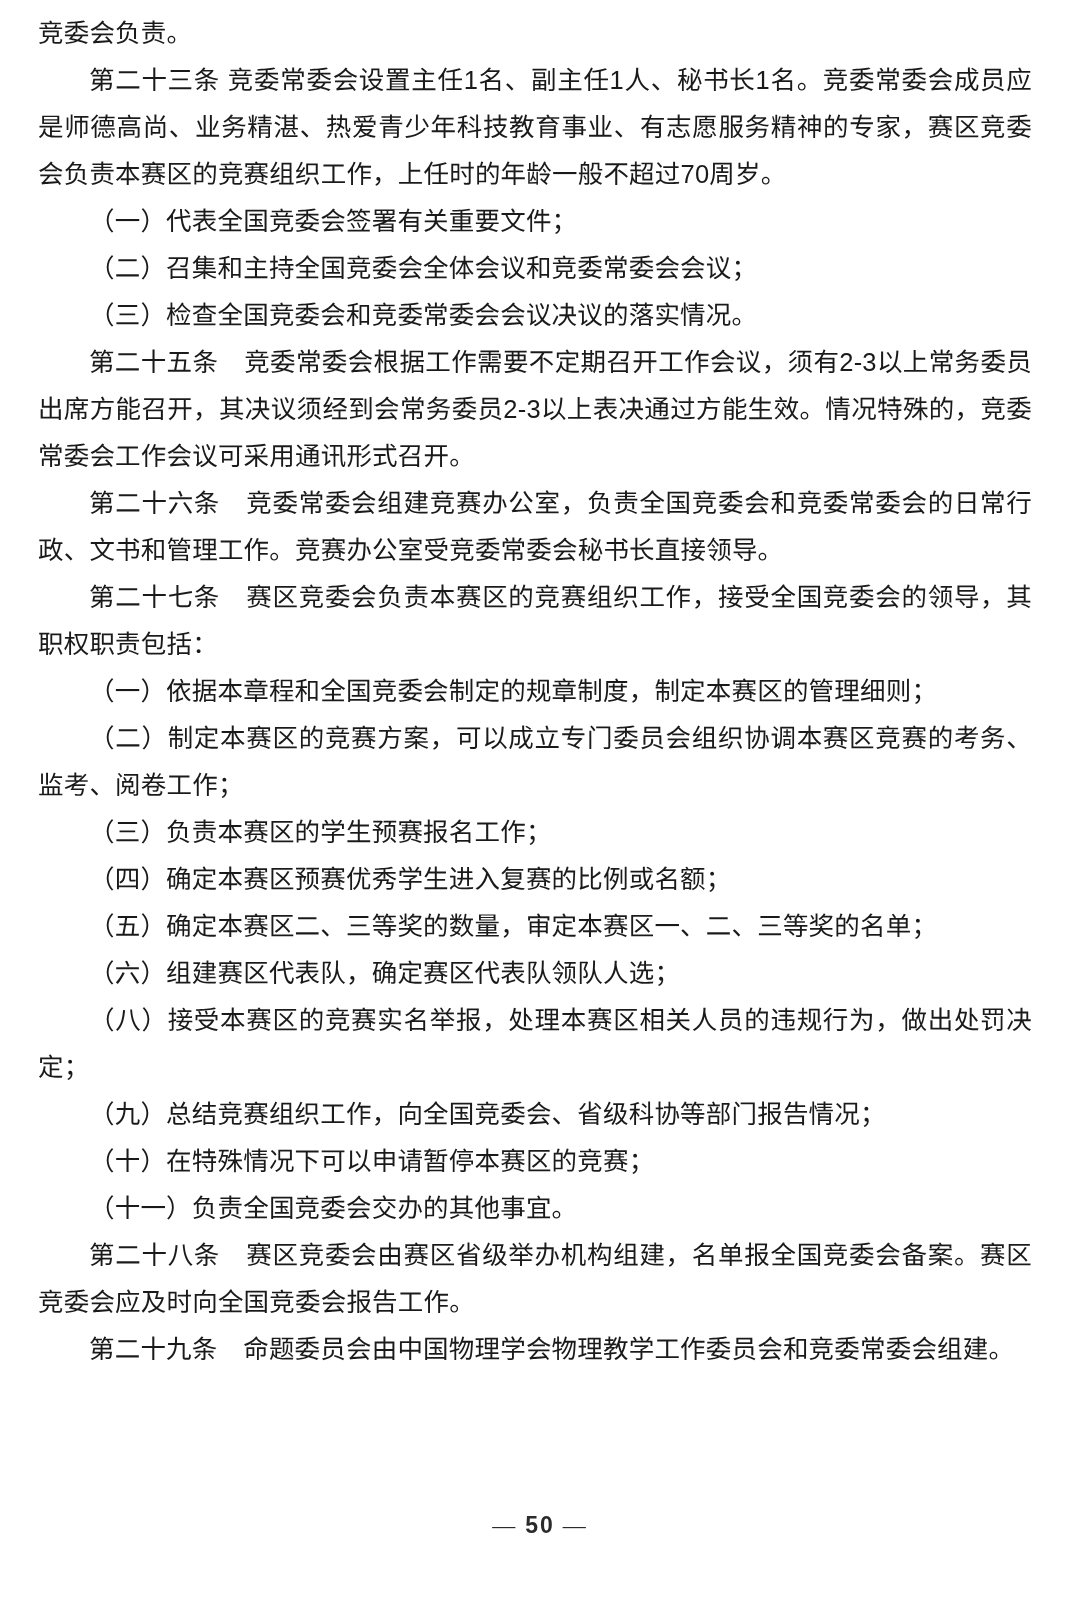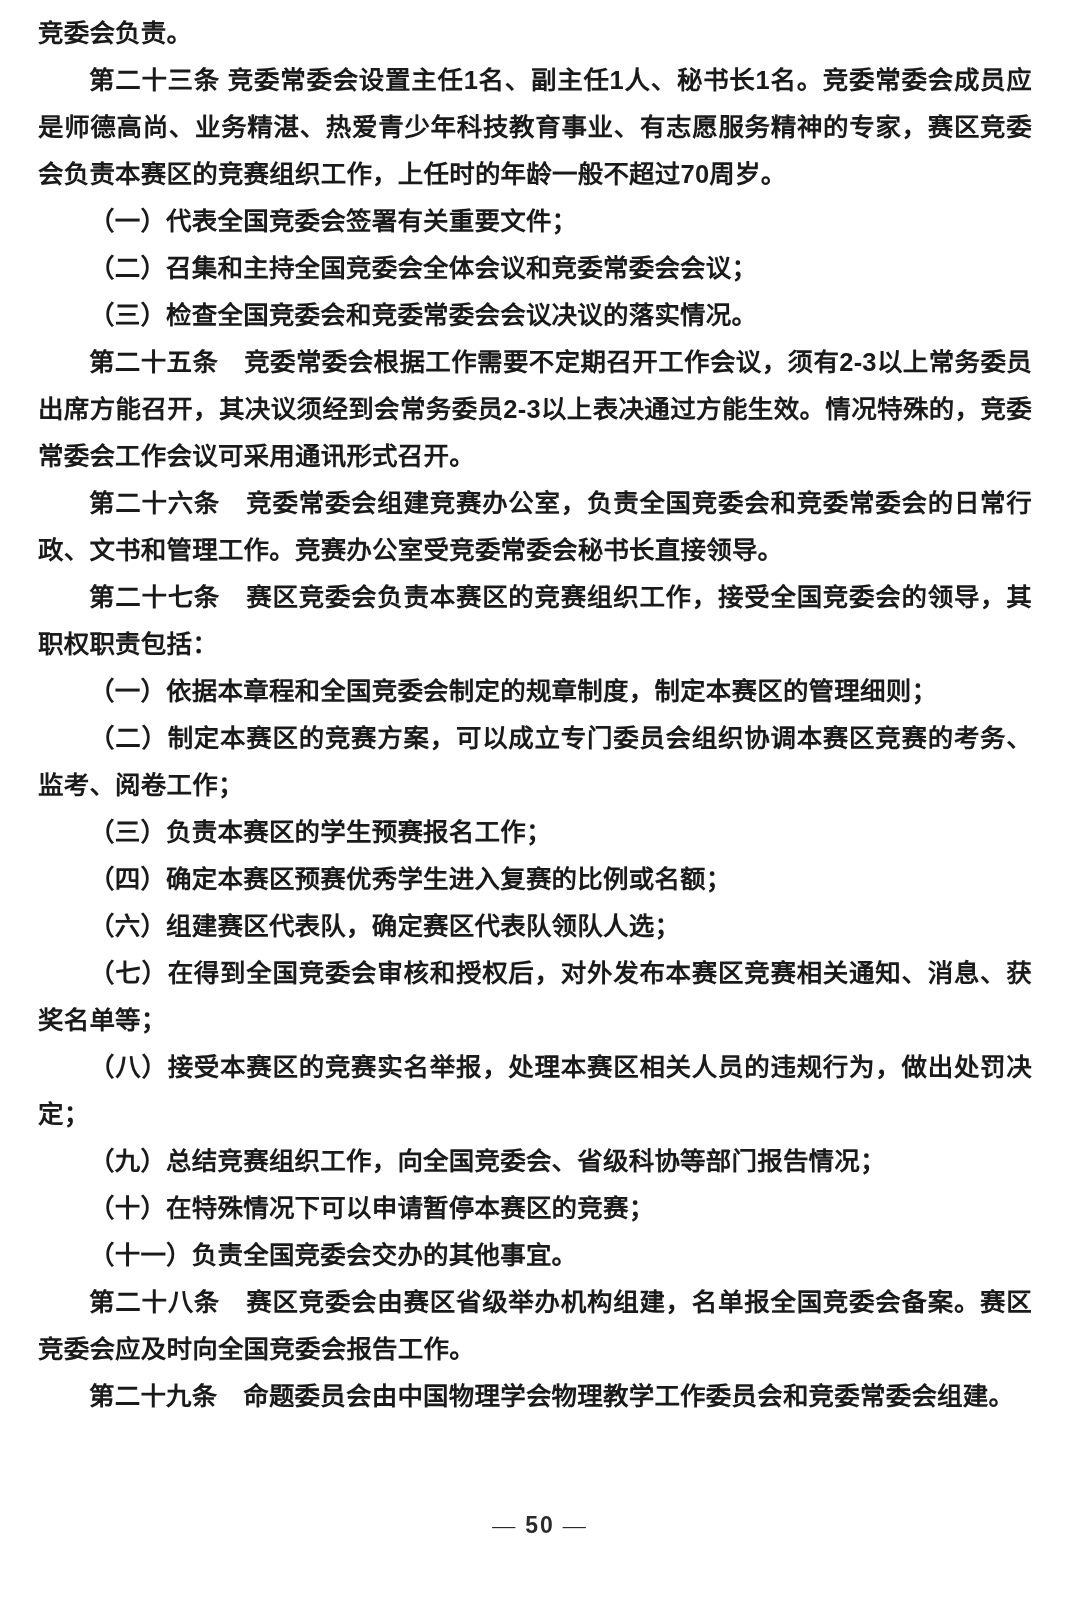--- a/index.html
+++ b/index.html
@@ -26,21 +26,20 @@
     font-size: 25.5px;
     line-height: 47px;
     letter-spacing: 0.2px;
     text-align: justify;
     text-justify: inter-ideograph;
     color: #1a1a1a;
   }
   .para {
     margin: 0;
     text-indent: 0;
-    font-weight: bold;
   }
   .para.indent {
     text-indent: 2em;
   }
   .footer {
     position: absolute;
     left: 0;
     right: 0;
     bottom: 78px;
     text-align: center;
@@ -71,22 +70,22 @@
     <p class="para indent">（一）代表全国竞委会签署有关重要文件；</p>
     <p class="para indent">（二）召集和主持全国竞委会全体会议和竞委常委会会议；</p>
     <p class="para indent">（三）检查全国竞委会和竞委常委会会议决议的落实情况。</p>
     <p class="para indent">第二十五条　竞委常委会根据工作需要不定期召开工作会议，须有2-3以上常务委员出席方能召开，其决议须经到会常务委员2-3以上表决通过方能生效。情况特殊的，竞委常委会工作会议可采用通讯形式召开。</p>
     <p class="para indent">第二十六条　竞委常委会组建竞赛办公室，负责全国竞委会和竞委常委会的日常行政、文书和管理工作。竞赛办公室受竞委常委会秘书长直接领导。</p>
     <p class="para indent">第二十七条　赛区竞委会负责本赛区的竞赛组织工作，接受全国竞委会的领导，其职权职责包括：</p>
     <p class="para indent">（一）依据本章程和全国竞委会制定的规章制度，制定本赛区的管理细则；</p>
     <p class="para indent">（二）制定本赛区的竞赛方案，可以成立专门委员会组织协调本赛区竞赛的考务、监考、阅卷工作；</p>
     <p class="para indent">（三）负责本赛区的学生预赛报名工作；</p>
     <p class="para indent">（四）确定本赛区预赛优秀学生进入复赛的比例或名额；</p>
+    <p class="para indent">（五）确定本赛区二、三等奖的数量，审定本赛区一、二、三等奖的名单；</p>
     <p class="para indent">（六）组建赛区代表队，确定赛区代表队领队人选；</p>
-    <p class="para indent">（七）在得到全国竞委会审核和授权后，对外发布本赛区竞赛相关通知、消息、获奖名单等；</p>
     <p class="para indent">（八）接受本赛区的竞赛实名举报，处理本赛区相关人员的违规行为，做出处罚决定；</p>
     <p class="para indent">（九）总结竞赛组织工作，向全国竞委会、省级科协等部门报告情况；</p>
     <p class="para indent">（十）在特殊情况下可以申请暂停本赛区的竞赛；</p>
     <p class="para indent">（十一）负责全国竞委会交办的其他事宜。</p>
     <p class="para indent">第二十八条　赛区竞委会由赛区省级举办机构组建，名单报全国竞委会备案。赛区竞委会应及时向全国竞委会报告工作。</p>
     <p class="para indent">第二十九条　命题委员会由中国物理学会物理教学工作委员会和竞委常委会组建。</p>
   </div>
 
   <div class="footer">
     <span class="dash">—</span><span class="num">50</span><span class="dash">—</span>

